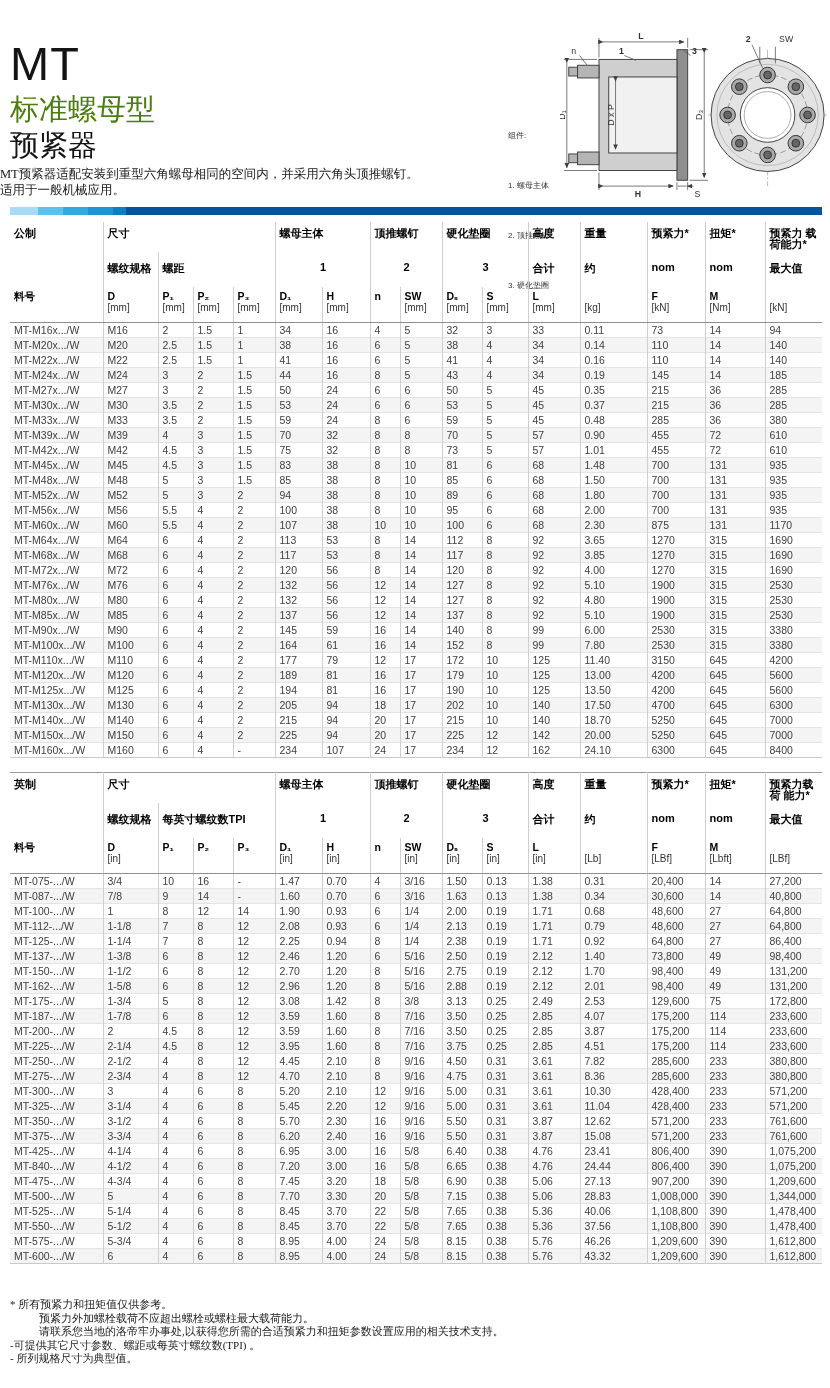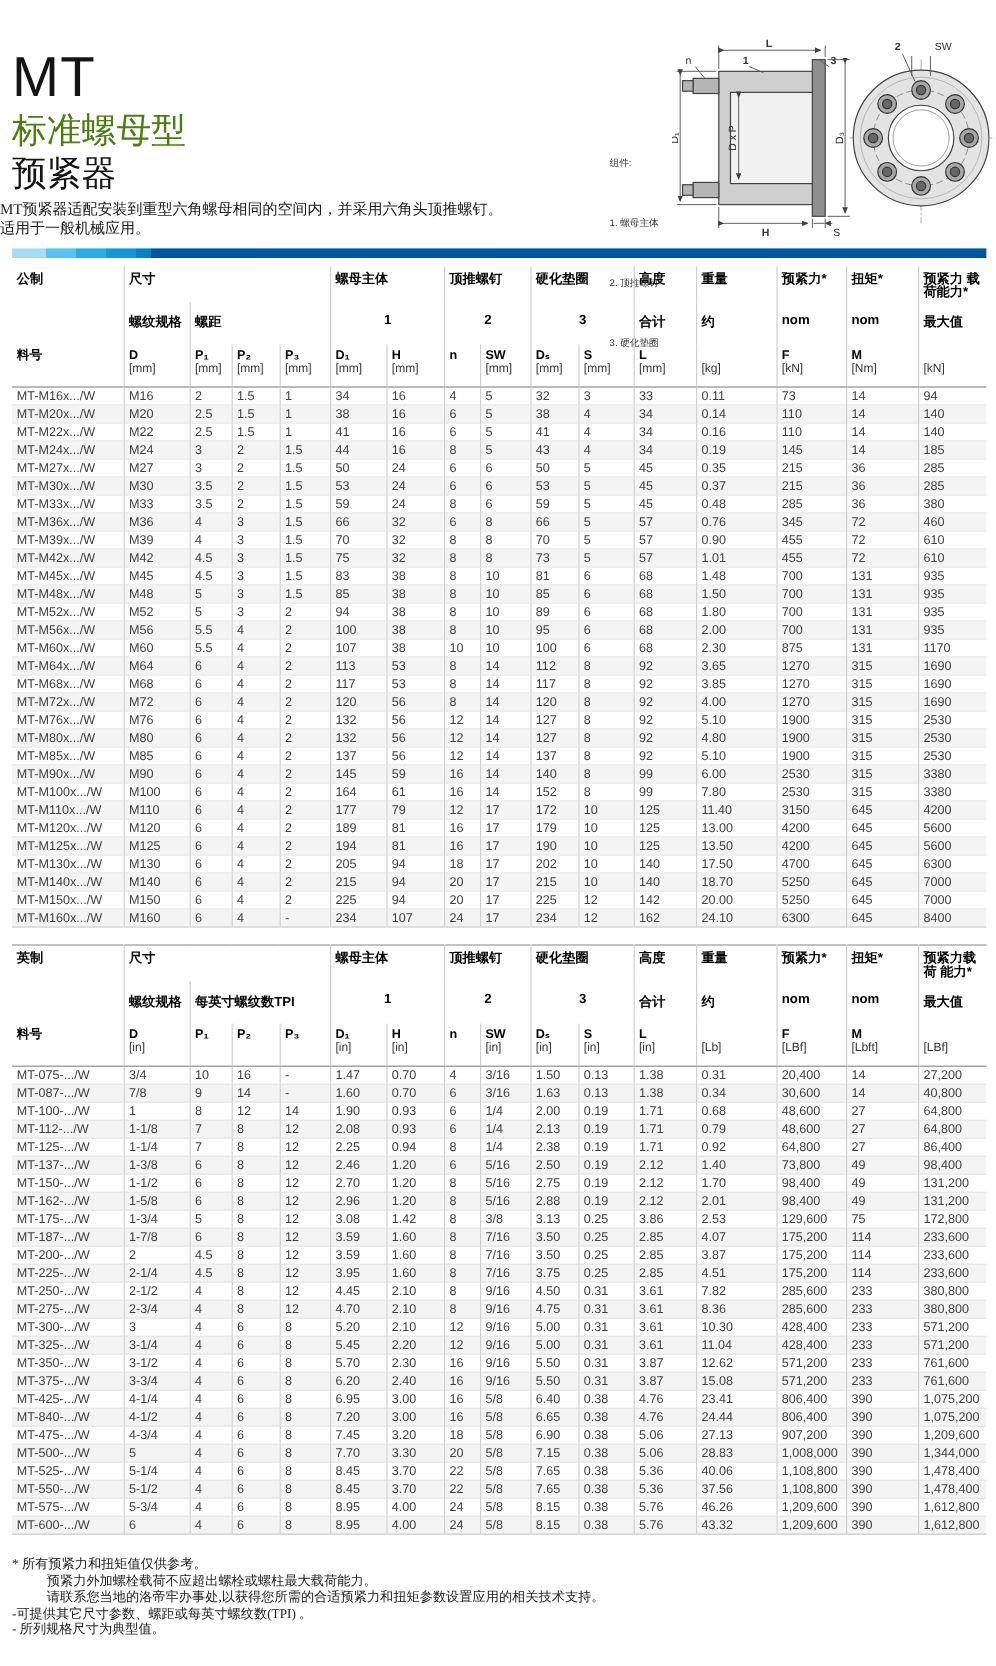--- a/index.html
+++ b/index.html
@@ -378,38 +378,20 @@
           <td>6</td>
           <td>59</td>
           <td>5</td>
           <td>45</td>
           <td>0.48</td>
           <td>285</td>
           <td>36</td>
           <td>380</td>
         </tr>
         <tr>
-          <td>MT-M36x.../W</td>
-          <td>M36</td>
-          <td>4</td>
-          <td>3</td>
-          <td>1.5</td>
-          <td>66</td>
-          <td>32</td>
-          <td>6</td>
-          <td>8</td>
-          <td>66</td>
-          <td>5</td>
-          <td>57</td>
-          <td>0.76</td>
-          <td>345</td>
-          <td>72</td>
-          <td>460</td>
-        </tr>
-        <tr>
           <td>MT-M39x.../W</td>
           <td>M39</td>
           <td>4</td>
           <td>3</td>
           <td>1.5</td>
           <td>70</td>
           <td>32</td>
           <td>8</td>
           <td>8</td>
           <td>70</td>
@@ -1062,21 +1044,21 @@
           <td>1-3/4</td>
           <td>5</td>
           <td>8</td>
           <td>12</td>
           <td>3.08</td>
           <td>1.42</td>
           <td>8</td>
           <td>3/8</td>
           <td>3.13</td>
           <td>0.25</td>
-          <td>3.86</td>
+          <td>2.49</td>
           <td>2.53</td>
           <td>129,600</td>
           <td>75</td>
           <td>172,800</td>
         </tr>
         <tr>
           <td>MT-187-.../W</td>
           <td>1-7/8</td>
           <td>6</td>
           <td>8</td>

